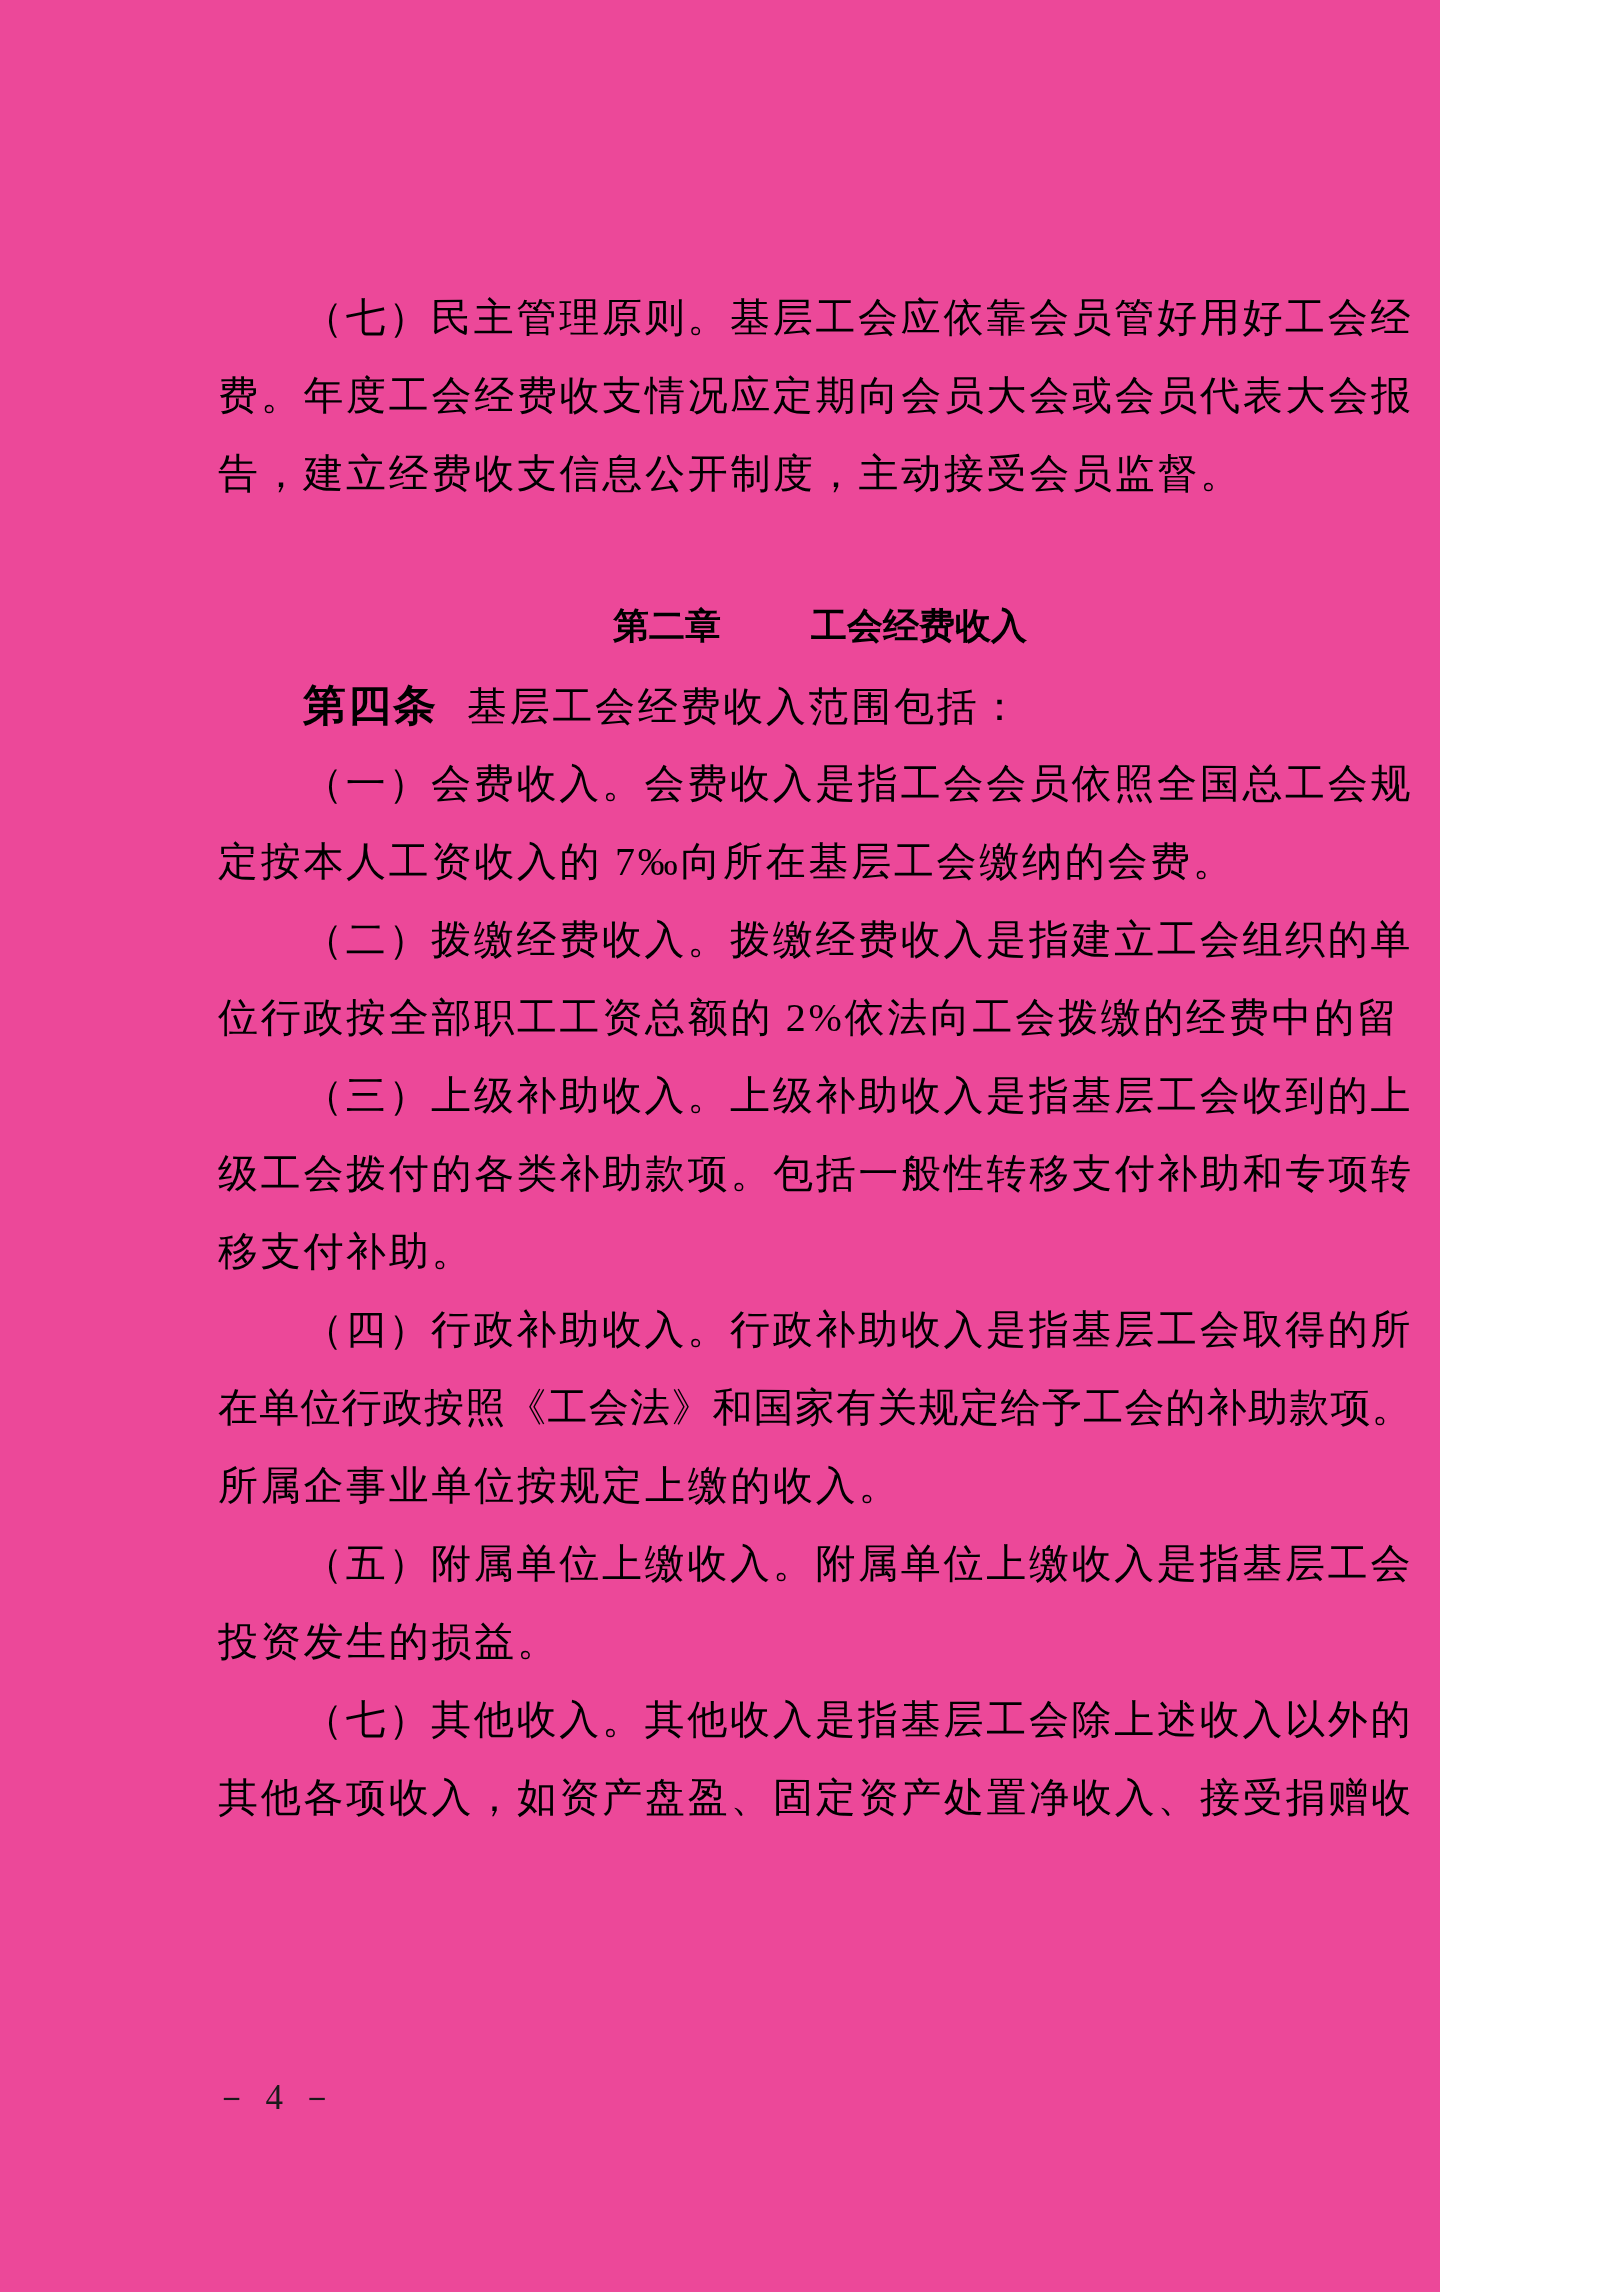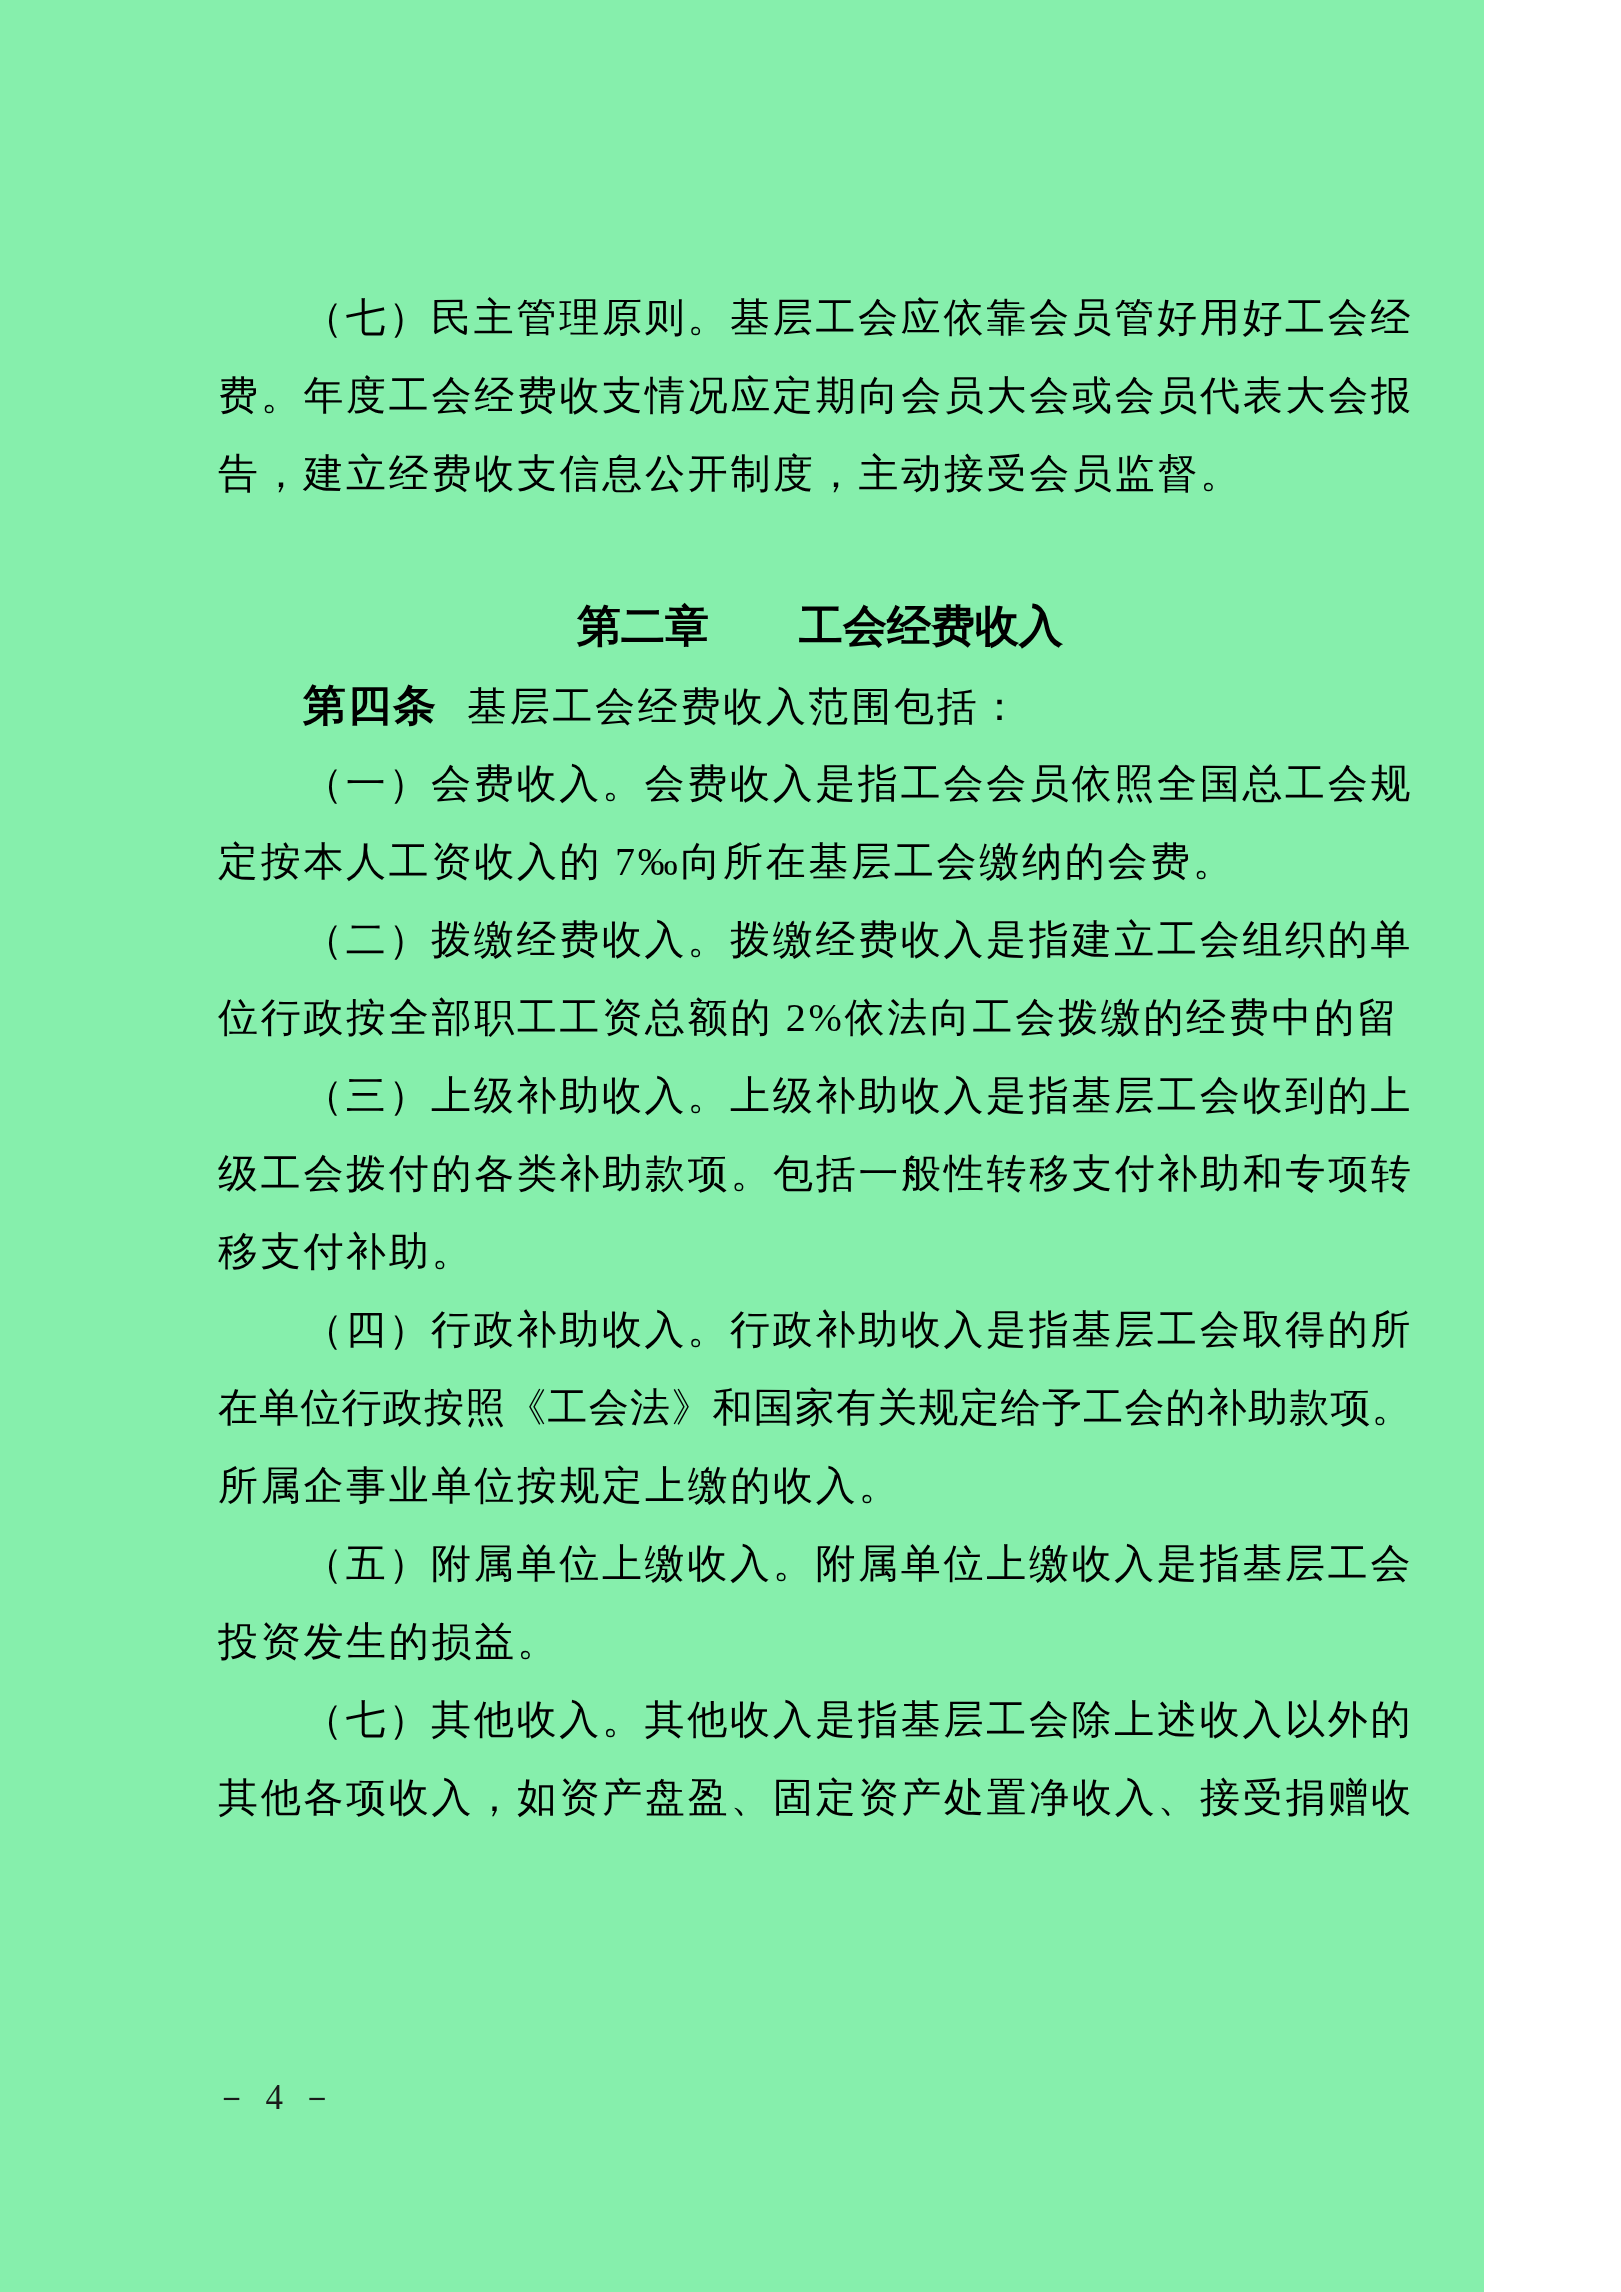--- a/index.html
+++ b/index.html
@@ -4,25 +4,24 @@
 <style>
   html, body {
     margin: 0;
     padding: 0;
     background: #ffffff;
   }
   .page {
     position: relative;
     width: 1440px;
     height: 2293px;
-    background: #86efac;
+    background: #ec4899;
     overflow: hidden;
     color: #000000;
     font-family: "Liberation Serif", "DejaVu Serif", serif;
-    padding-left: 44px;
   }
   .content {
     position: absolute;
     left: 218px;
     top: 279px;
     width: 1204px;
   }
   .line {
     font-size: 40px;
     line-height: 78px;
@@ -33,21 +32,21 @@
   .indent {
     text-indent: 85px;
   }
   .tight {
     letter-spacing: 1.2px;
   }
   .chapter-heading {
     text-align: center;
     font-family: "Liberation Sans", "DejaVu Sans", sans-serif;
     font-weight: bold;
-    font-size: 44px;
+    font-size: 36px;
     line-height: 78px;
     height: 78px;
     letter-spacing: 0;
     margin: 74px 0 2px 0;
     white-space: nowrap;
   }
   .chapter-heading .chapter-number {
     margin-right: 90px;
   }
   .article-label {

